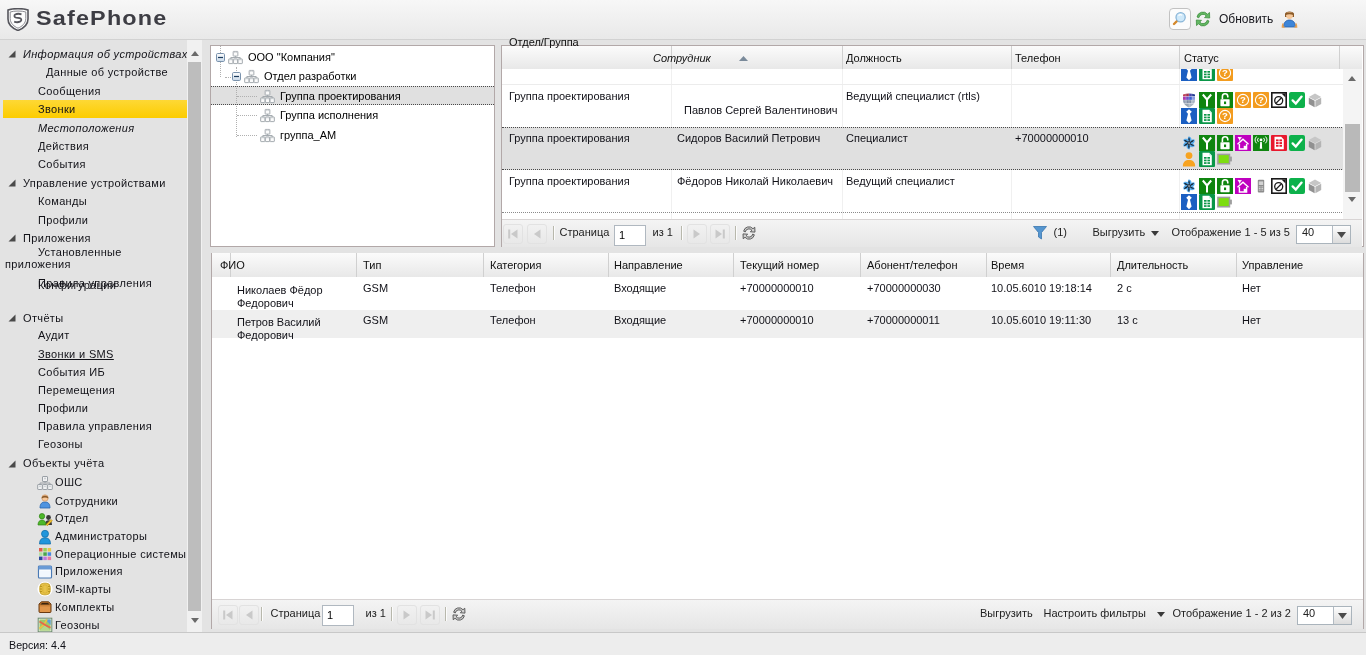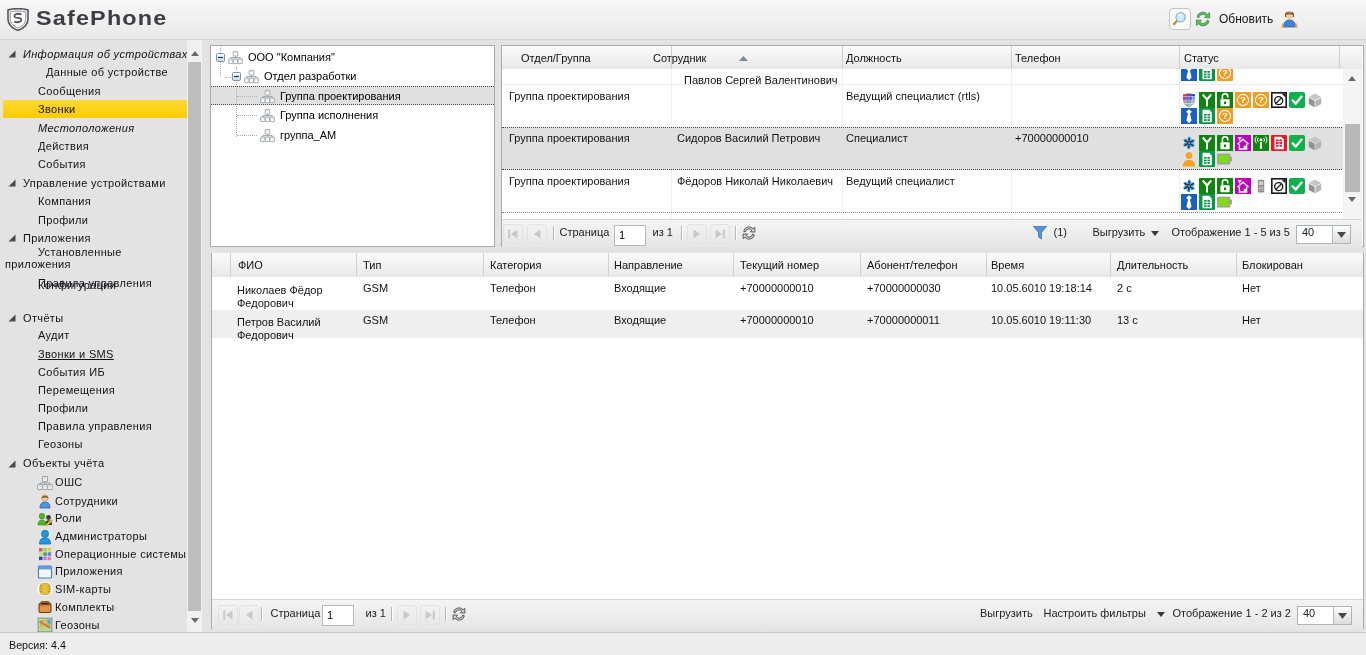--- a/index.html
+++ b/index.html
@@ -66,21 +66,21 @@
 <div class="navitem" style="left:38px;top:84.5px;">Сообщения</div>
 <div class="abs" id="navsel" style="top:100px;height:18px;"></div>
 <div class="navitem" style="left:38px;top:103.0px;">Звонки</div>
 <div class="navitem" style="left:38px;top:121.5px;font-style:italic;">Местоположения</div>
 <div class="navitem" style="left:38px;top:140.0px;">Действия</div>
 <div class="navitem" style="left:38px;top:158.0px;">События</div>
 <svg class="abs" style="left:8px;top:179px" width="8" height="8">
     <polygon points="7.5,0.5 7.5,7.5 0.5,7.5" fill="#4a4a4a"></polygon>
   </svg>
 <div class="navitem" style="left:23px;top:176.5px;">Управление устройствами</div>
-<div class="navitem" style="left:38px;top:195.0px;">Компания</div>
+<div class="navitem" style="left:38px;top:195.0px;">Команды</div>
 <div class="navitem" style="left:38px;top:213.5px;">Профили</div>
 <svg class="abs" style="left:8px;top:234px" width="8" height="8">
     <polygon points="7.5,0.5 7.5,7.5 0.5,7.5" fill="#4a4a4a"></polygon>
   </svg>
 <div class="navitem" style="left:23px;top:231.5px;">Приложения</div>
 <div class="navitem" style="left:38px;top:245.5px;">Установленные</div>
 <div class="navitem" style="left:5px;top:258.0px;">приложения</div>
 <div class="navitem" style="left:38px;top:277.0px;">Правила управления</div>
 <div class="navitem" style="left:38px;top:279px;">Конфигурации</div>
 <svg class="abs" style="left:8px;top:314px" width="8" height="8">
@@ -118,21 +118,21 @@
     <path d="M4.8 4.2 C5.6 2.2 10.4 2.2 11.2 4.2 L11.2 5.4 C9.6 4.2 6.4 4.2 4.8 5.4 Z" fill="#8a5a2a"></path>
   </svg>
 <div class="navitem" style="left:55px;top:494.7px;">Сотрудники</div>
 <svg class="nvic" style="left:36.5px;top:510.6px" width="16" height="16" viewBox="0 0 16 16">
     <path d="M8 14 C8 10.5 9.5 9.2 11.5 9.2 C13.5 9.2 15 10.5 15 14 Z" fill="#3a3a3a"></path>
     <circle cx="11.5" cy="6.5" r="2.4" fill="#3a3a3a"></circle>
     <path d="M1 14 C1 10.5 2.8 9 5 9 C7.2 9 9 10.5 9 14 Z" fill="#4db82a" stroke="#2e8212" stroke-width="0.7"></path>
     <circle cx="5" cy="5.2" r="2.7" fill="#4db82a" stroke="#2e8212" stroke-width="0.7"></circle>
     <path d="M9 13.5 L14 8.5 L15.3 9.8 L10.3 14.8 Z" fill="#f4c430" stroke="#b08000" stroke-width="0.6"></path>
   </svg>
-<div class="navitem" style="left:55px;top:512.1px;">Роли</div>
+<div class="navitem" style="left:55px;top:512.1px;">Отдел</div>
 <svg class="nvic" style="left:36.5px;top:528.5px" width="16" height="16" viewBox="0 0 16 16">
     <path d="M2.5 15 C2.5 10.5 4.8 8.8 8 8.8 C11.2 8.8 13.5 10.5 13.5 15 Z" fill="#2196dc" stroke="#1470aa" stroke-width="0.8"></path>
     <circle cx="8" cy="4.8" r="3.5" fill="#2196dc" stroke="#1470aa" stroke-width="0.8"></circle>
   </svg>
 <div class="navitem" style="left:55px;top:530.0px;">Администраторы</div>
 <svg class="nvic" style="left:36.5px;top:546.0px" width="16" height="16" viewBox="0 0 16 16">
     <g>
       <rect x="2" y="2" width="3.5" height="3.5" fill="#e05a4a"></rect>
       <rect x="6.3" y="2" width="3.5" height="3.5" fill="#9ad05a"></rect>
       <rect x="10.6" y="2" width="3.5" height="3.5" fill="#e8c84a"></rect>
@@ -284,22 +284,22 @@
     <path d="M11.7 11 A1.3 1.3 0 0 1 14.3 11" fill="#d8dcde" stroke="#b5babe" stroke-width="0.5"></path>
   </svg>
 <div class="abs" style="left:280px;top:128.8px;line-height:13px;color:#000;">группа_АМ</div>
 <div class="abs panel" id="topgrid" style="left:501px;top:45px;width:861px;height:200px;"></div>
 <div class="gridhead" style="left:502px;top:46px;width:860px;height:23px;"></div>
 <div class="abs" style="left:671px;top:46px;width:1px;height:23px;background:#d0d0d0;"></div>
 <div class="abs" style="left:842px;top:46px;width:1px;height:23px;background:#d0d0d0;"></div>
 <div class="abs" style="left:1011px;top:46px;width:1px;height:23px;background:#d0d0d0;"></div>
 <div class="abs" style="left:1179px;top:46px;width:1px;height:23px;background:#d0d0d0;"></div>
 <div class="abs" style="left:1339px;top:46px;width:1px;height:23px;background:#d0d0d0;"></div>
-<div class="abs" style="left:509px;top:52px;line-height:13px;color:#101010;margin-left:12px;">Отдел/Группа</div>
-<div class="abs" style="left:653px;top:52px;line-height:13px;color:#101010;">Сотрудник</div>
+<div class="abs" style="left:509px;top:36px;line-height:13px;color:#101010;">Отдел/Группа</div>
+<div class="abs" style="left:653px;top:52px;line-height:13px;color:#101010;font-style:italic;">Сотрудник</div>
 <div class="abs" style="left:846px;top:52px;line-height:13px;color:#101010;">Должность</div>
 <div class="abs" style="left:1015px;top:52px;line-height:13px;color:#101010;">Телефон</div>
 <div class="abs" style="left:1184px;top:52px;line-height:13px;color:#101010;">Статус</div>
 <svg class="abs" style="left:739px;top:56px" width="9" height="5">
     <polygon points="4.5,0 9,5 0,5" fill="#7a8a9a"></polygon>
   </svg>
 <div class="abs" style="left:502px;top:69px;width:860px;height:150px;background:#fff;"></div>
 <div class="abs" style="left:671px;top:69px;width:1px;height:150px;background:#f0f0f0;"></div>
 <div class="abs" style="left:842px;top:69px;width:1px;height:150px;background:#f0f0f0;"></div>
 <div class="abs" style="left:1011px;top:69px;width:1px;height:150px;background:#f0f0f0;"></div>
@@ -325,21 +325,21 @@
     <svg class="ic" width="16" height="16" style="left:41px;top:-4px">
       <rect width="16" height="16" rx="1" fill="#f39c1f"></rect>
       <circle cx="8" cy="8" r="5.6" fill="none" stroke="#fff" stroke-width="1.1"></circle>
       <text x="8" y="11.2" text-anchor="middle" font-family="Liberation Sans" font-size="9.5" font-weight="bold" fill="#fff">?</text>
     </svg>
   </div>
 <div class="abs" style="left:502px;top:84px;width:860px;height:1px;background:#ececec;"></div>
 <div class="abs" style="left:502px;top:127px;width:860px;height:43px;background:#e0e0e0;border-top:1px dotted #4a4a4a;border-bottom:1px dotted #4a4a4a;box-sizing:border-box;"></div>
 <div class="abs" style="left:502px;top:212px;width:860px;height:1px;border-top:1px dotted #8a8a8a;"></div>
 <div class="abs" style="left:509px;top:89.5px;line-height:13px;">Группа проектирования</div>
-<div class="abs" style="left:677px;top:74px;line-height:13px;padding-left:7px;">Павлов Сергей Валентинович</div>
+<div class="abs" style="left:677px;top:104px;line-height:13px;padding-left:7px;">Павлов Сергей Валентинович</div>
 <div class="abs" style="left:846px;top:89.5px;line-height:13px;">Ведущий специалист (rtls)</div>
 <svg class="ic" width="16" height="16" style="left:1181px;top:92px">
     <defs>
       <clipPath id="shc118192">
         <path d="M2 2.5 C6 1 10 1 14 2.5 L14 8 C14 12 11 14.2 8 15.5 C5 14.2 2 12 2 8 Z"></path>
       </clipPath>
     </defs>
     <g clip-path="url(#shc118192)">
       <rect x="2" y="1" width="3" height="3.5" fill="#c04455"></rect>
       <rect x="5" y="1" width="3" height="3.5" fill="#a03050"></rect>
@@ -653,29 +653,29 @@
 <div class="gridhead" style="left:212px;top:253px;width:1151px;height:24px;"></div>
 <div class="abs" style="left:230px;top:253px;width:1px;height:24px;background:#d0d0d0;"></div>
 <div class="abs" style="left:356px;top:253px;width:1px;height:24px;background:#d0d0d0;"></div>
 <div class="abs" style="left:483px;top:253px;width:1px;height:24px;background:#d0d0d0;"></div>
 <div class="abs" style="left:608px;top:253px;width:1px;height:24px;background:#d0d0d0;"></div>
 <div class="abs" style="left:733px;top:253px;width:1px;height:24px;background:#d0d0d0;"></div>
 <div class="abs" style="left:860px;top:253px;width:1px;height:24px;background:#d0d0d0;"></div>
 <div class="abs" style="left:986px;top:253px;width:1px;height:24px;background:#d0d0d0;"></div>
 <div class="abs" style="left:1110px;top:253px;width:1px;height:24px;background:#d0d0d0;"></div>
 <div class="abs" style="left:1236px;top:253px;width:1px;height:24px;background:#d0d0d0;"></div>
-<div class="abs" style="left:238px;top:259px;line-height:13px;color:#101010;">ФИО</div>
+<div class="abs" style="left:220px;top:259px;line-height:13px;color:#101010;">ФИО</div>
 <div class="abs" style="left:363px;top:259px;line-height:13px;color:#101010;">Тип</div>
 <div class="abs" style="left:490px;top:259px;line-height:13px;color:#101010;">Категория</div>
 <div class="abs" style="left:614px;top:259px;line-height:13px;color:#101010;">Направление</div>
 <div class="abs" style="left:740px;top:259px;line-height:13px;color:#101010;">Текущий номер</div>
 <div class="abs" style="left:867px;top:259px;line-height:13px;color:#101010;">Абонент/телефон</div>
 <div class="abs" style="left:991px;top:259px;line-height:13px;color:#101010;">Время</div>
 <div class="abs" style="left:1117px;top:259px;line-height:13px;color:#101010;">Длительность</div>
-<div class="abs" style="left:1242px;top:259px;line-height:13px;color:#101010;">Блокирован</div>
+<div class="abs" style="left:1242px;top:259px;line-height:13px;color:#101010;">Управление</div>
 <div class="abs" style="left:212px;top:277px;width:1151px;height:322px;background:#fff;"></div>
 <div class="abs" style="left:212px;top:309.5px;width:1151px;height:28.5px;background:#efefef;"></div>
 <div class="abs" style="left:237px;top:283.5px;width:115px;line-height:13px;">Николаев Фёдор<br>Федорович</div>
 <div class="abs" style="left:363px;top:281px;line-height:14px;">GSM</div>
 <div class="abs" style="left:490px;top:281px;line-height:14px;">Телефон</div>
 <div class="abs" style="left:614px;top:281px;line-height:14px;">Входящие</div>
 <div class="abs" style="left:740px;top:281px;line-height:14px;">+70000000010</div>
 <div class="abs" style="left:867px;top:281px;line-height:14px;">+70000000030</div>
 <div class="abs" style="left:991px;top:281px;line-height:14px;">10.05.6010 19:18:14</div>
 <div class="abs" style="left:1117px;top:281px;line-height:14px;">2 с</div>

